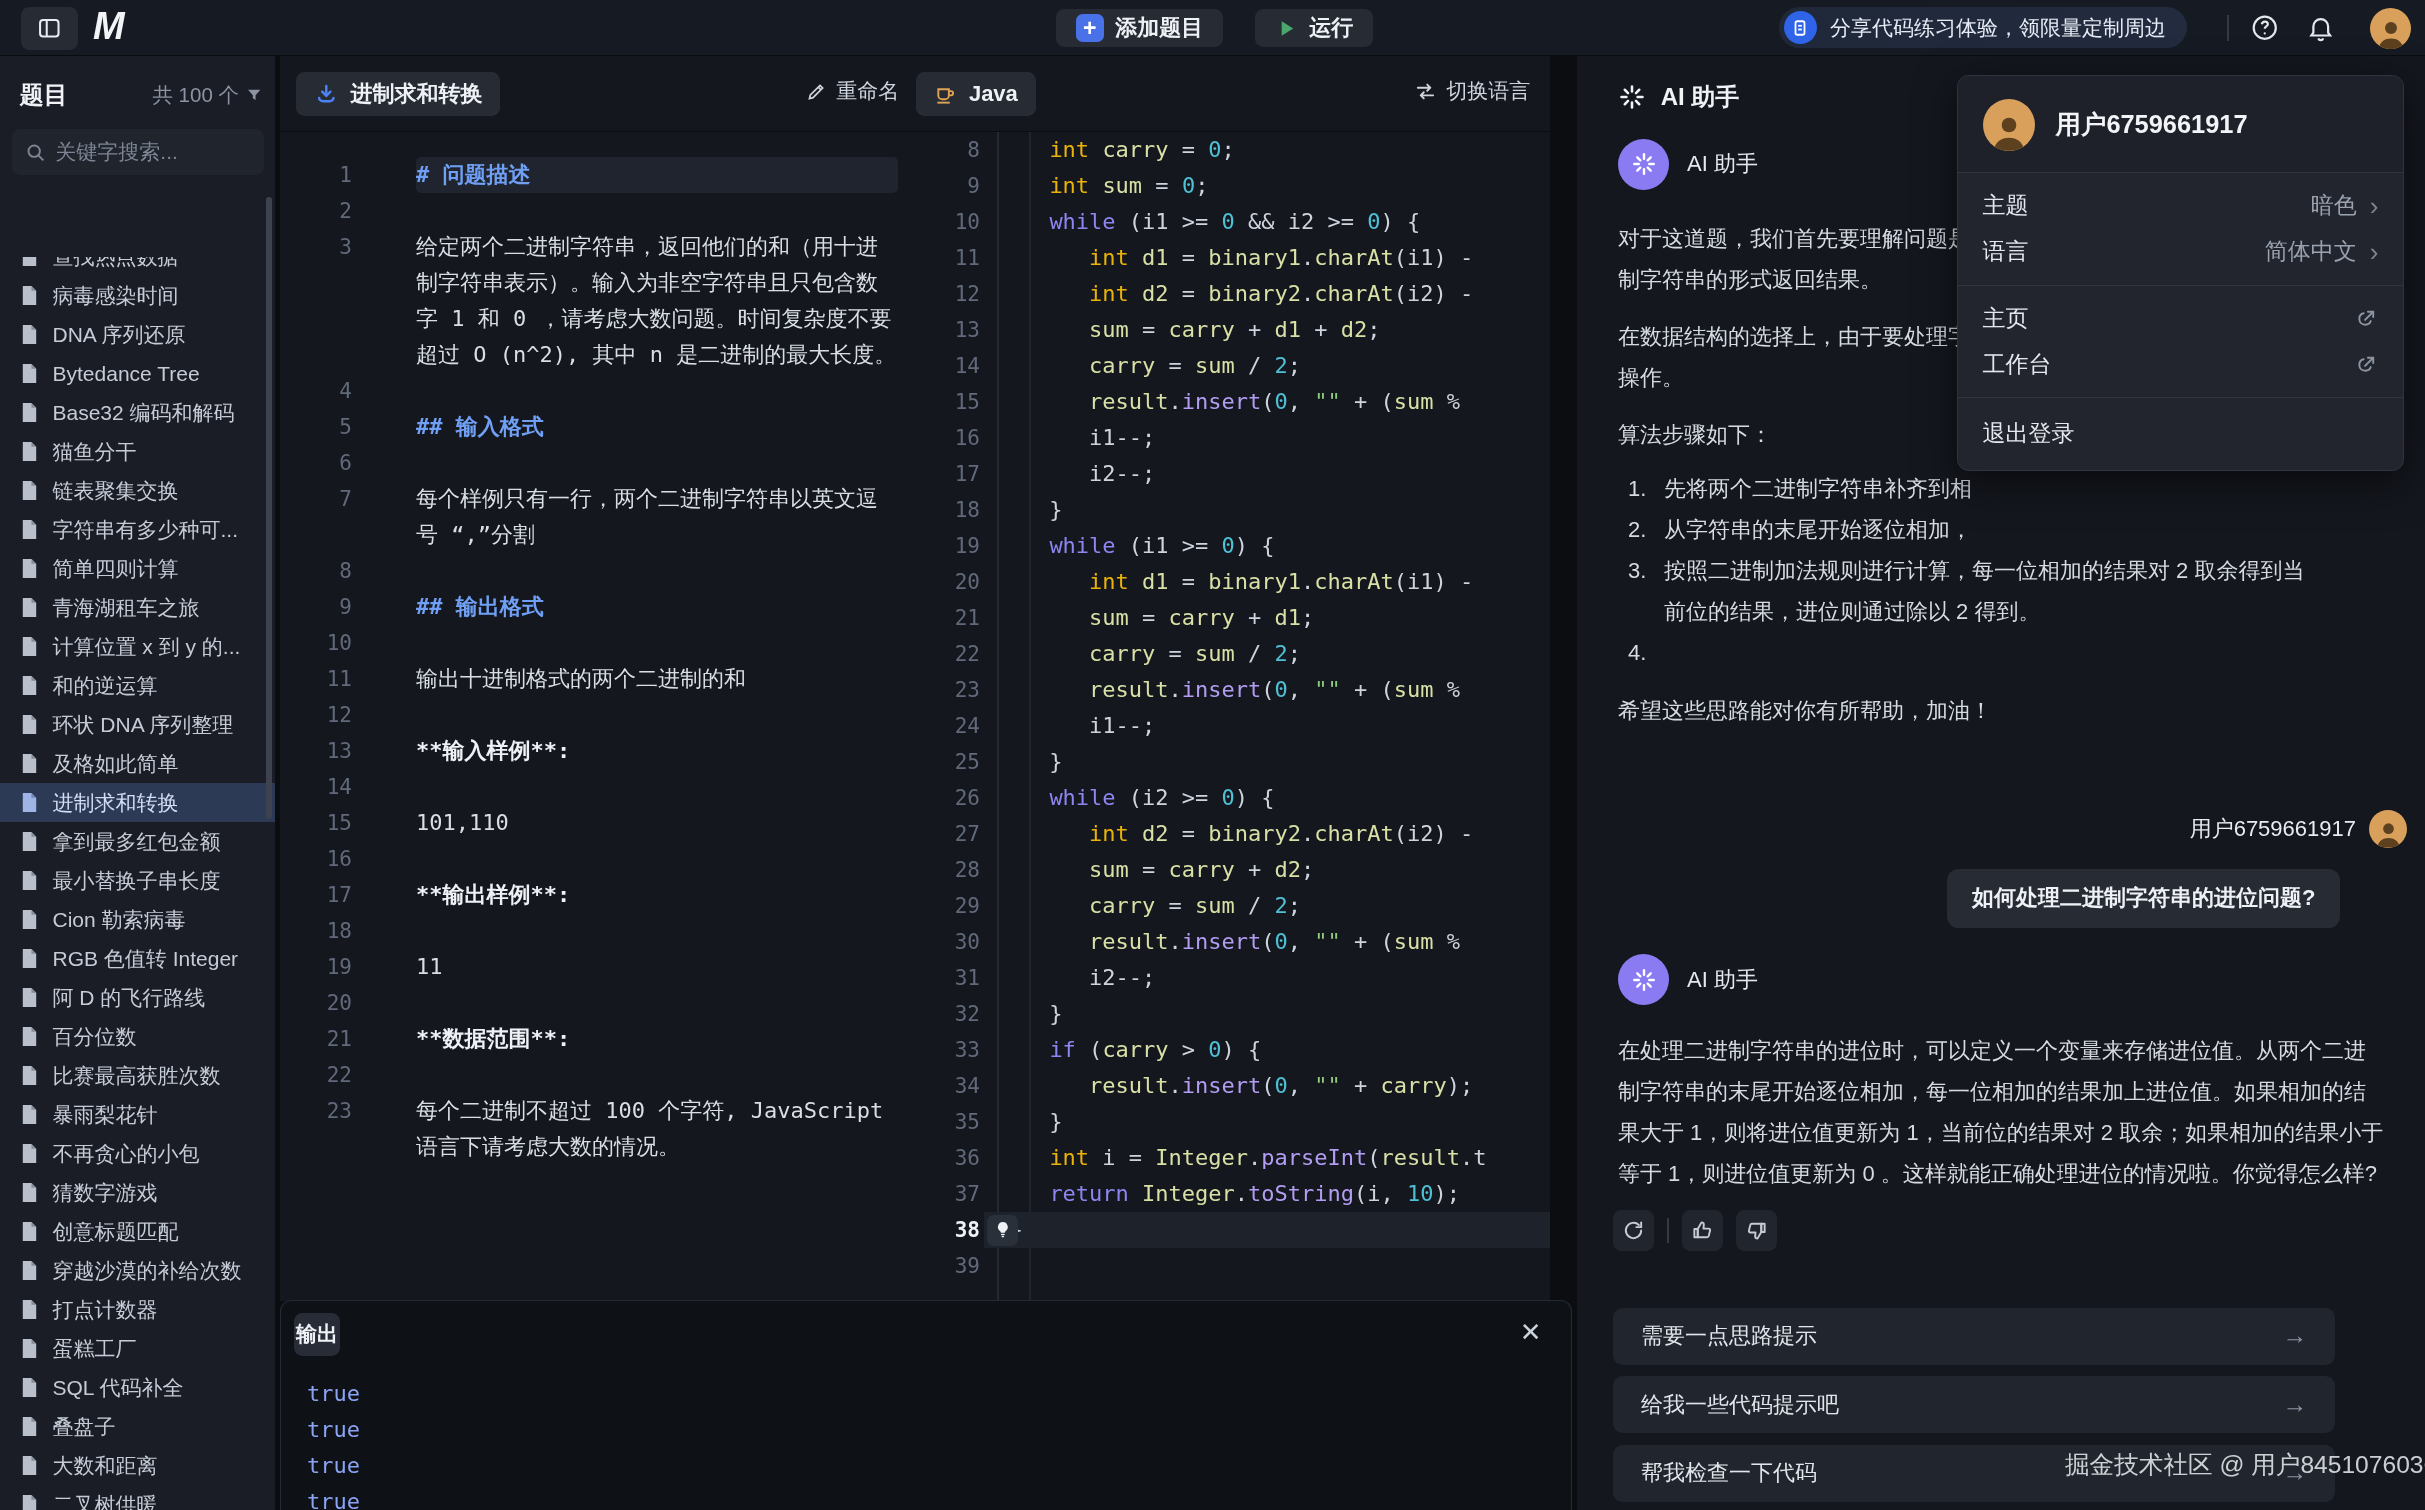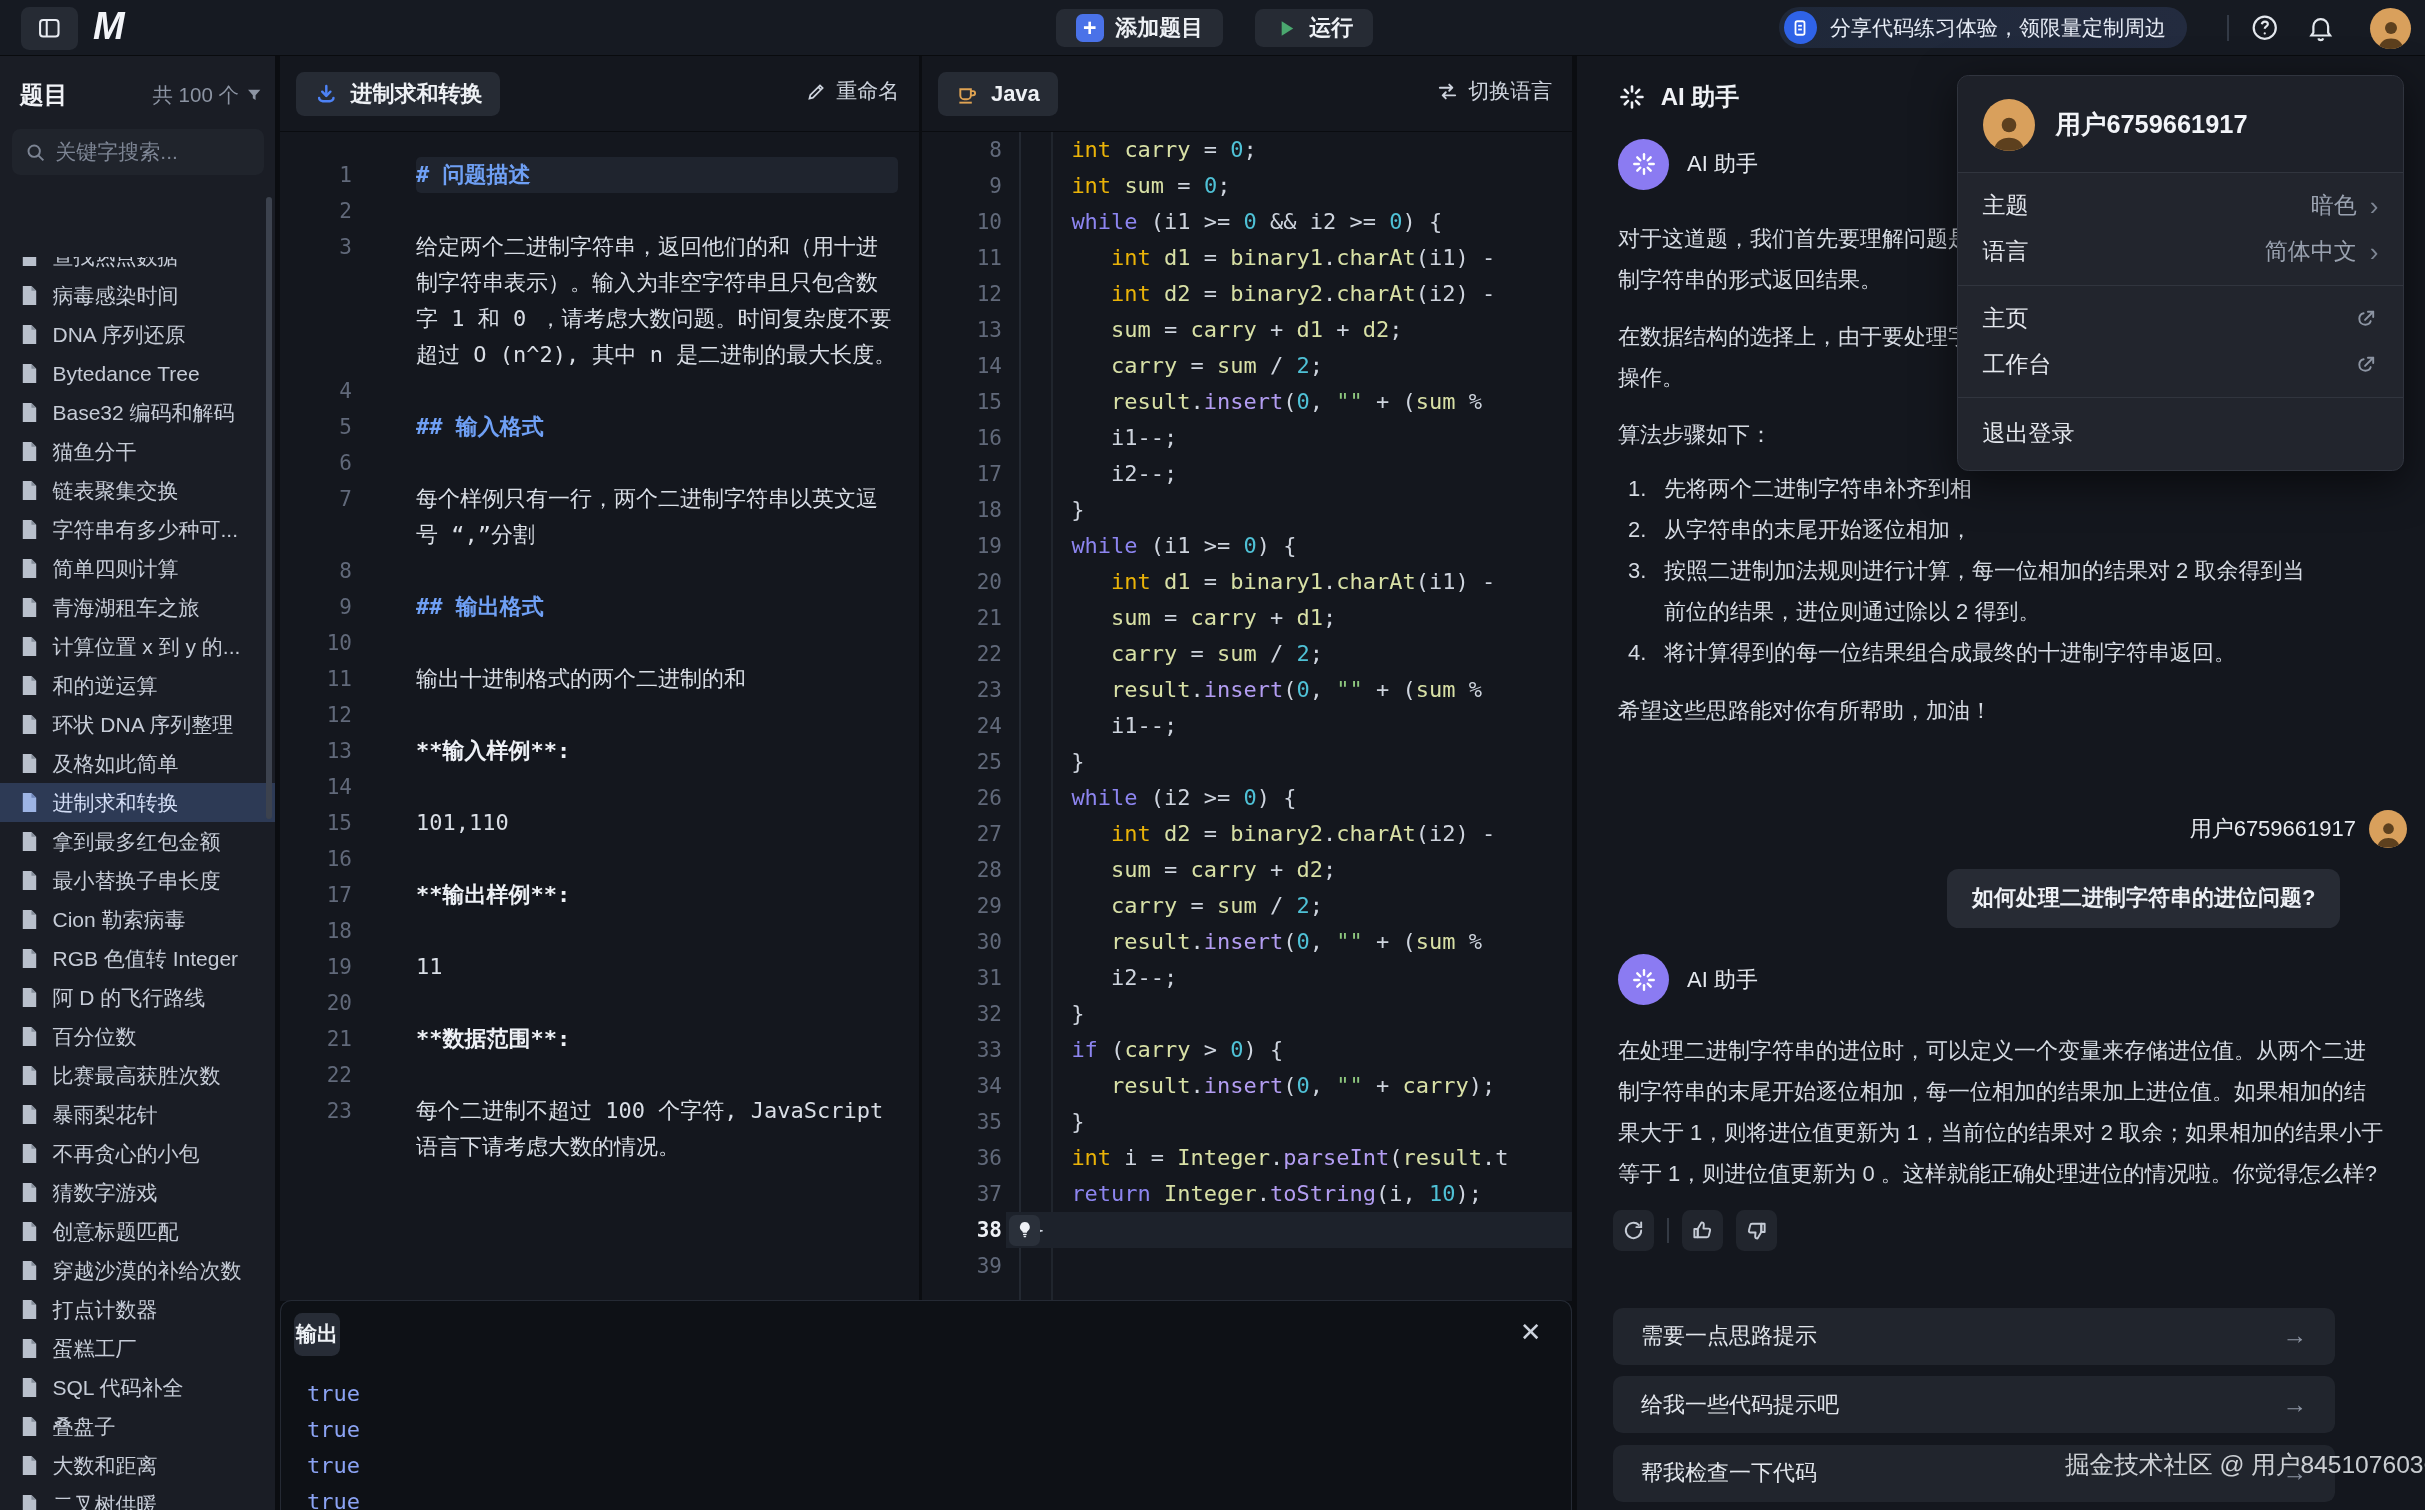--- a/index.html
+++ b/index.html
@@ -50,21 +50,21 @@
   .p-body{position:absolute;top:75px;left:0;right:0;bottom:0;border-top:1.6px solid #0a0c10;padding-top:24.6px;
     font-family:"DejaVu Sans Mono", monospace;font-size:22px;}
   .prow{display:flex;align-items:flex-start;min-height:36px;line-height:36px;}
   .pnum{width:72px;text-align:right;color:var(--num);flex:none;font-size:21px;}
   .ptxt{margin-left:64px;margin-right:21px;flex:1;color:#d9dee6;word-break:break-all;}
   .ptxt.h{color:#6fa0f5;font-weight:700;}
   .ptxt.b{color:#eef1f6;font-weight:700;}
   .prow.cur .ptxt{background:#1f242e;border-radius:4.9px;}
 
   
-  .codep{left:922px;width:650px;height:1245px;}
+  .codep{left:900px;width:650px;height:1245px;}
   .c-body{position:absolute;top:75px;left:0;right:0;bottom:0;border-top:1.6px solid #0a0c10;
     font-family:"DejaVu Sans Mono", monospace;font-size:22px;}
   .gutterline{position:absolute;top:0;bottom:0;width:1.6px;background:#232831;}
   .crow{position:relative;height:36px;line-height:36px;display:flex;}
   .cnum{width:80px;text-align:right;color:var(--num);flex:none;font-size:21px;z-index:2;}
   .ctext{white-space:pre;margin-left:16.4px;z-index:2;}
   .crow.cur{background:linear-gradient(90deg,transparent 0,transparent 84px,#1d222b 84px);}
   .crow.cur .cnum{color:#eef1f6;font-weight:700;}
   .bulb{position:absolute;left:87px;top:2.5px;width:31px;height:31px;background:#2a303a;border-radius:6.6px;display:flex;align-items:center;justify-content:center;z-index:3;}
   .tk-k{color:#eab308}.tk-c{color:#8d85f0}.tk-n{color:#4fc1d6}.tk-s{color:#8fc87f}
@@ -836,23 +836,20 @@
       </div>
       <div class="ai-li">
         <span class="mark">3.</span>
         <span>
           <div>按照二进制加法规则进行计算，每一位相加的结果对 2 取余得到当</div>
           <div>前位的结果，进位则通过除以 2 得到。</div>
         </span>
       </div>
       <div class="ai-li">
         <span class="mark">4.</span>
-        <span>
-          <div>将计算得到的每一位结果组合成最终的十进制字符串返回。</div>
-        </span>
       </div>
     </div>
   <div class="ai-lines tight">希望这些思路能对你有所帮助，加油！</div>
 
   <div class="user-row">
     <span>用户6759661917</span>
     <span class="avatar u-avatar">
       <svg width="33" height="29.5" viewBox="0 0 24 22">
           <circle cx="12" cy="8" r="4" fill="#5d401e"></circle>
           <path d="M3.5 22c1.2-5 4.3-7 8.5-7s7.3 2 8.5 7z" fill="#5d401e"></path>

